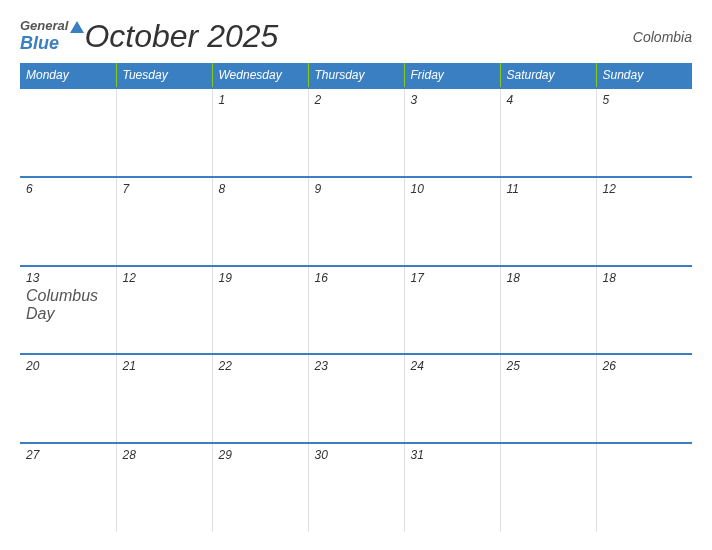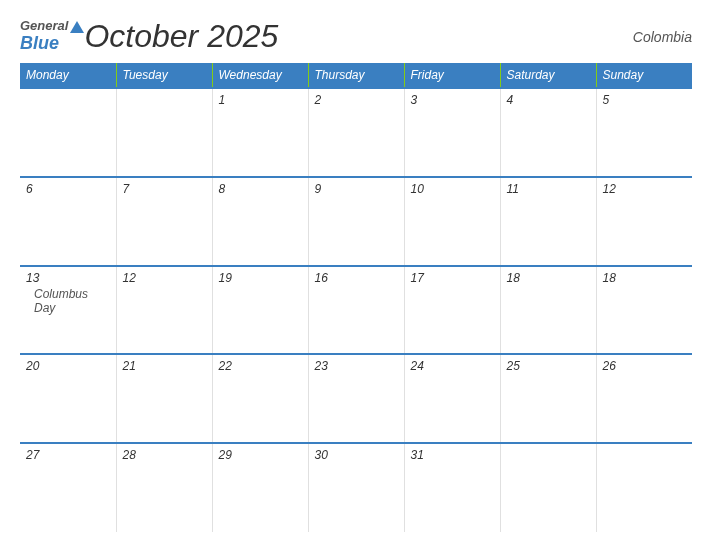--- a/index.html
+++ b/index.html
@@ -101,25 +101,24 @@
     }
     .cal-table tbody tr td:last-child {
       border-right: none;
     }
     .day-num {
       font-size: 12px;
       color: #333;
       display: block;
     }
     .day-event {
-      font-size: 12px;
+      font-size: 16px;
       color: #555;
       margin-top: 2px;
       display: block;
-      margin-left: 8px;
     }
     .empty-cell {
       background: #fff;
     }
   </style>
 </head>
 <body>
 
 <div class="page">
   <div class="header">

